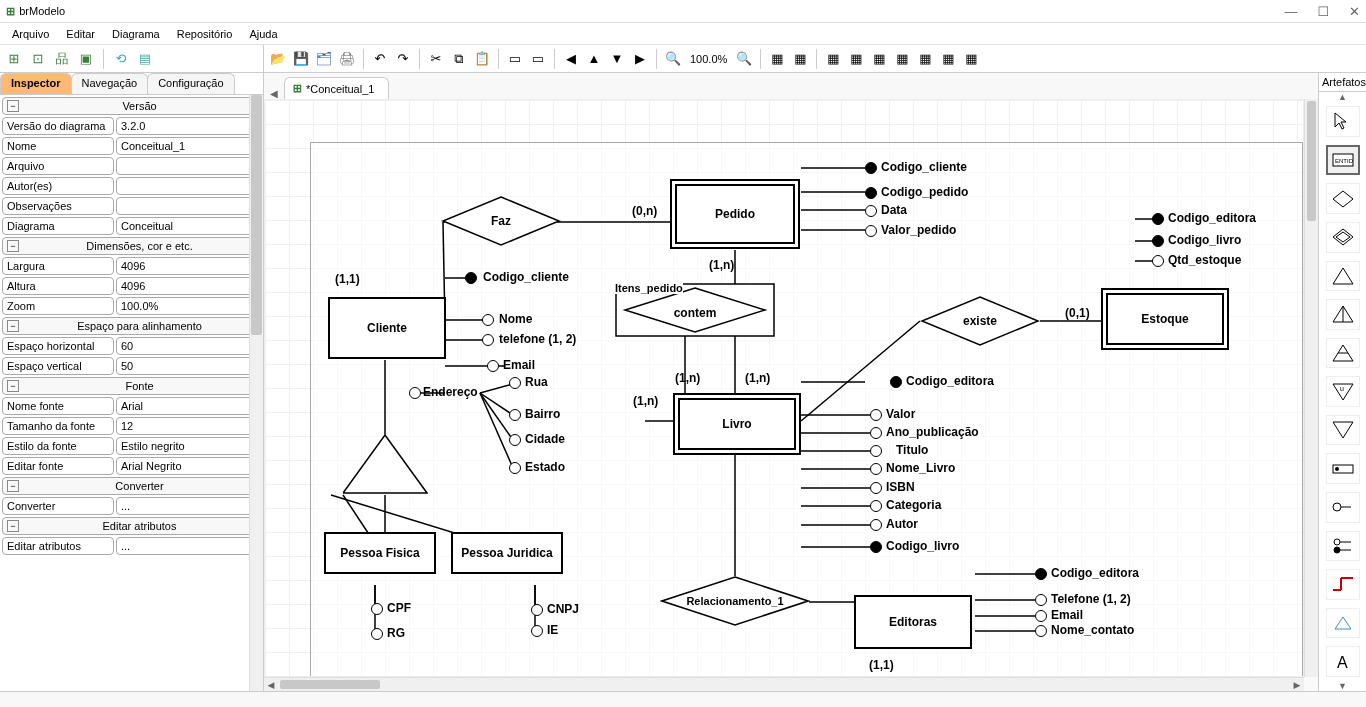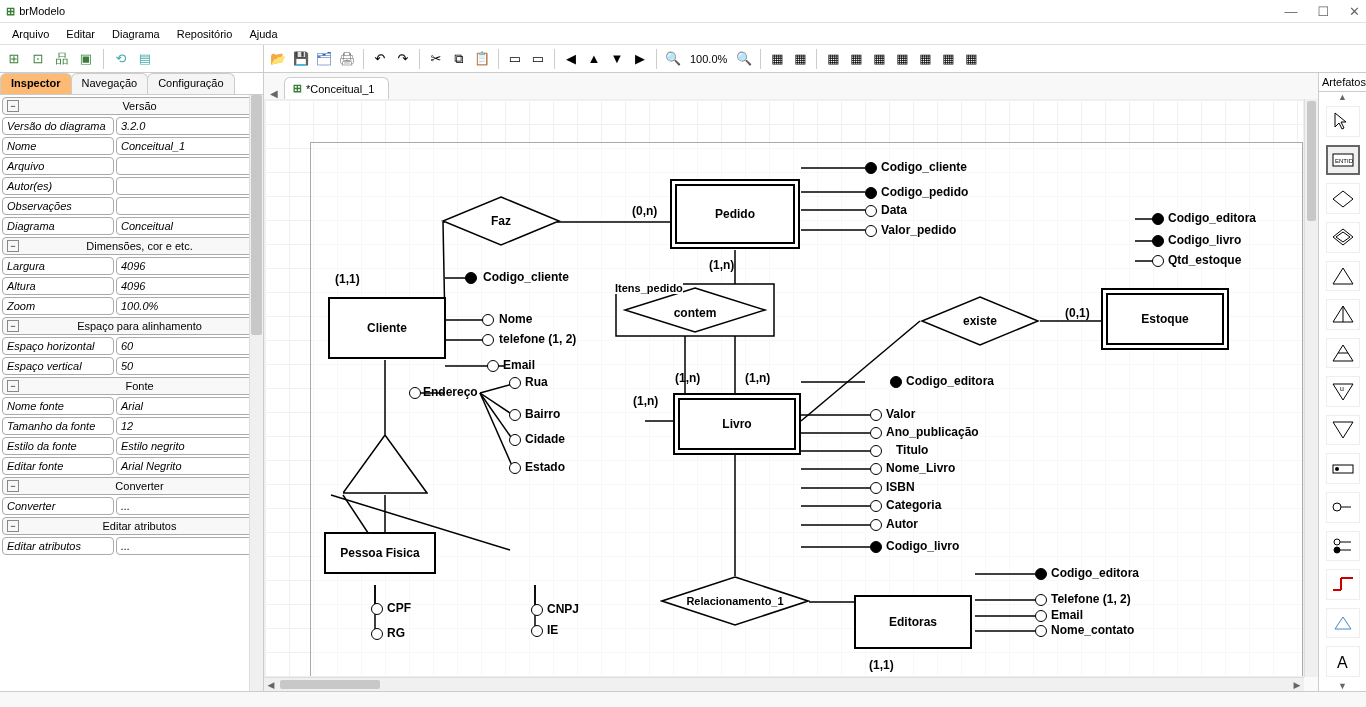--- a/index.html
+++ b/index.html
@@ -31,21 +31,21 @@
 
 .lp-tabs { display: flex; border-bottom: 1px solid #ccc; height: 22px; }
 .lp-tabs span { padding: 3px 10px; border: 1px solid #ccc; border-bottom: none; background: #f5f5f5; cursor: default; font-size: 11px; margin-right: -1px; border-radius: 6px 6px 0 0; }
 .lp-tabs span.active { background: #fdba74; font-weight: bold; }
 
 
 .inspector { padding: 0 6px 0 2px; }
 .insp-section { border: 1px solid #aaa; border-radius: 4px; height: 18px; display: flex; align-items: center; margin-top: 2px; background: #f8f8f8; }
 .insp-section .knob { width: 12px; height: 12px; border: 1px solid #888; margin: 0 4px; display: flex; align-items: center; justify-content: center; font-size: 9px; }
 .insp-section .label { flex: 1; text-align: center; font-size: 11px; }
-.insp-row { display: flex; margin-top: 2px; gap: 2px; font-style: italic; }
+.insp-row { display: flex; margin-top: 2px; gap: 2px; }
 .insp-row .k, .insp-row .v { border: 1px solid #aaa; border-radius: 4px; height: 18px; padding: 2px 4px; font-size: 11px; background: #fff; overflow: hidden; white-space: nowrap; }
 .insp-row .k { width: 112px; }
 .insp-row .v { flex: 1; }
 
 
 .lp-scroll { position: absolute; right: 0; top: 22px; bottom: 0; width: 14px; background: #f0f0f0; border-left: 1px solid #ddd; }
 .lp-scroll .thumb { position: absolute; top: 0; height: 240px; left: 1px; right: 1px; background: #c8c8c8; border-radius: 2px; }
 
 
 .canvas-tabs { height: 26px; display: flex; align-items: end; padding: 0 6px; background: #f8f8f8; }
@@ -373,20 +373,23 @@
           <span>Livro</span>
         </div>
       <div class="entity double" style="left:836px;top:188px;width:128px;height:62px;">
           <span>Estoque</span>
         </div>
       <div class="entity" style="left:589px;top:495px;width:118px;height:54px;">
           <span>Editoras</span>
         </div>
       <div class="entity" style="left:59px;top:432px;width:112px;height:42px;">
           <span>Pessoa Fisica</span>
+        </div>
+      <div class="entity" style="left:186px;top:432px;width:112px;height:42px;">
+          <span>Pessoa Juridica</span>
         </div>
 
       <svg class="triangle" style="left:78px;top:335px;width:85px;height:60px;">
         <polygon points="42,0 84,58 0,58" fill="#fff" stroke="#000" stroke-width="1.5"></polygon>
       </svg>
 
       <div class="relationship" style="left:176px;top:96px;">
         <svg>
             <polygon points="60,1 118,25 60,49 2,25" fill="#fff" stroke="#000" stroke-width="1.5"></polygon>
           </svg>

